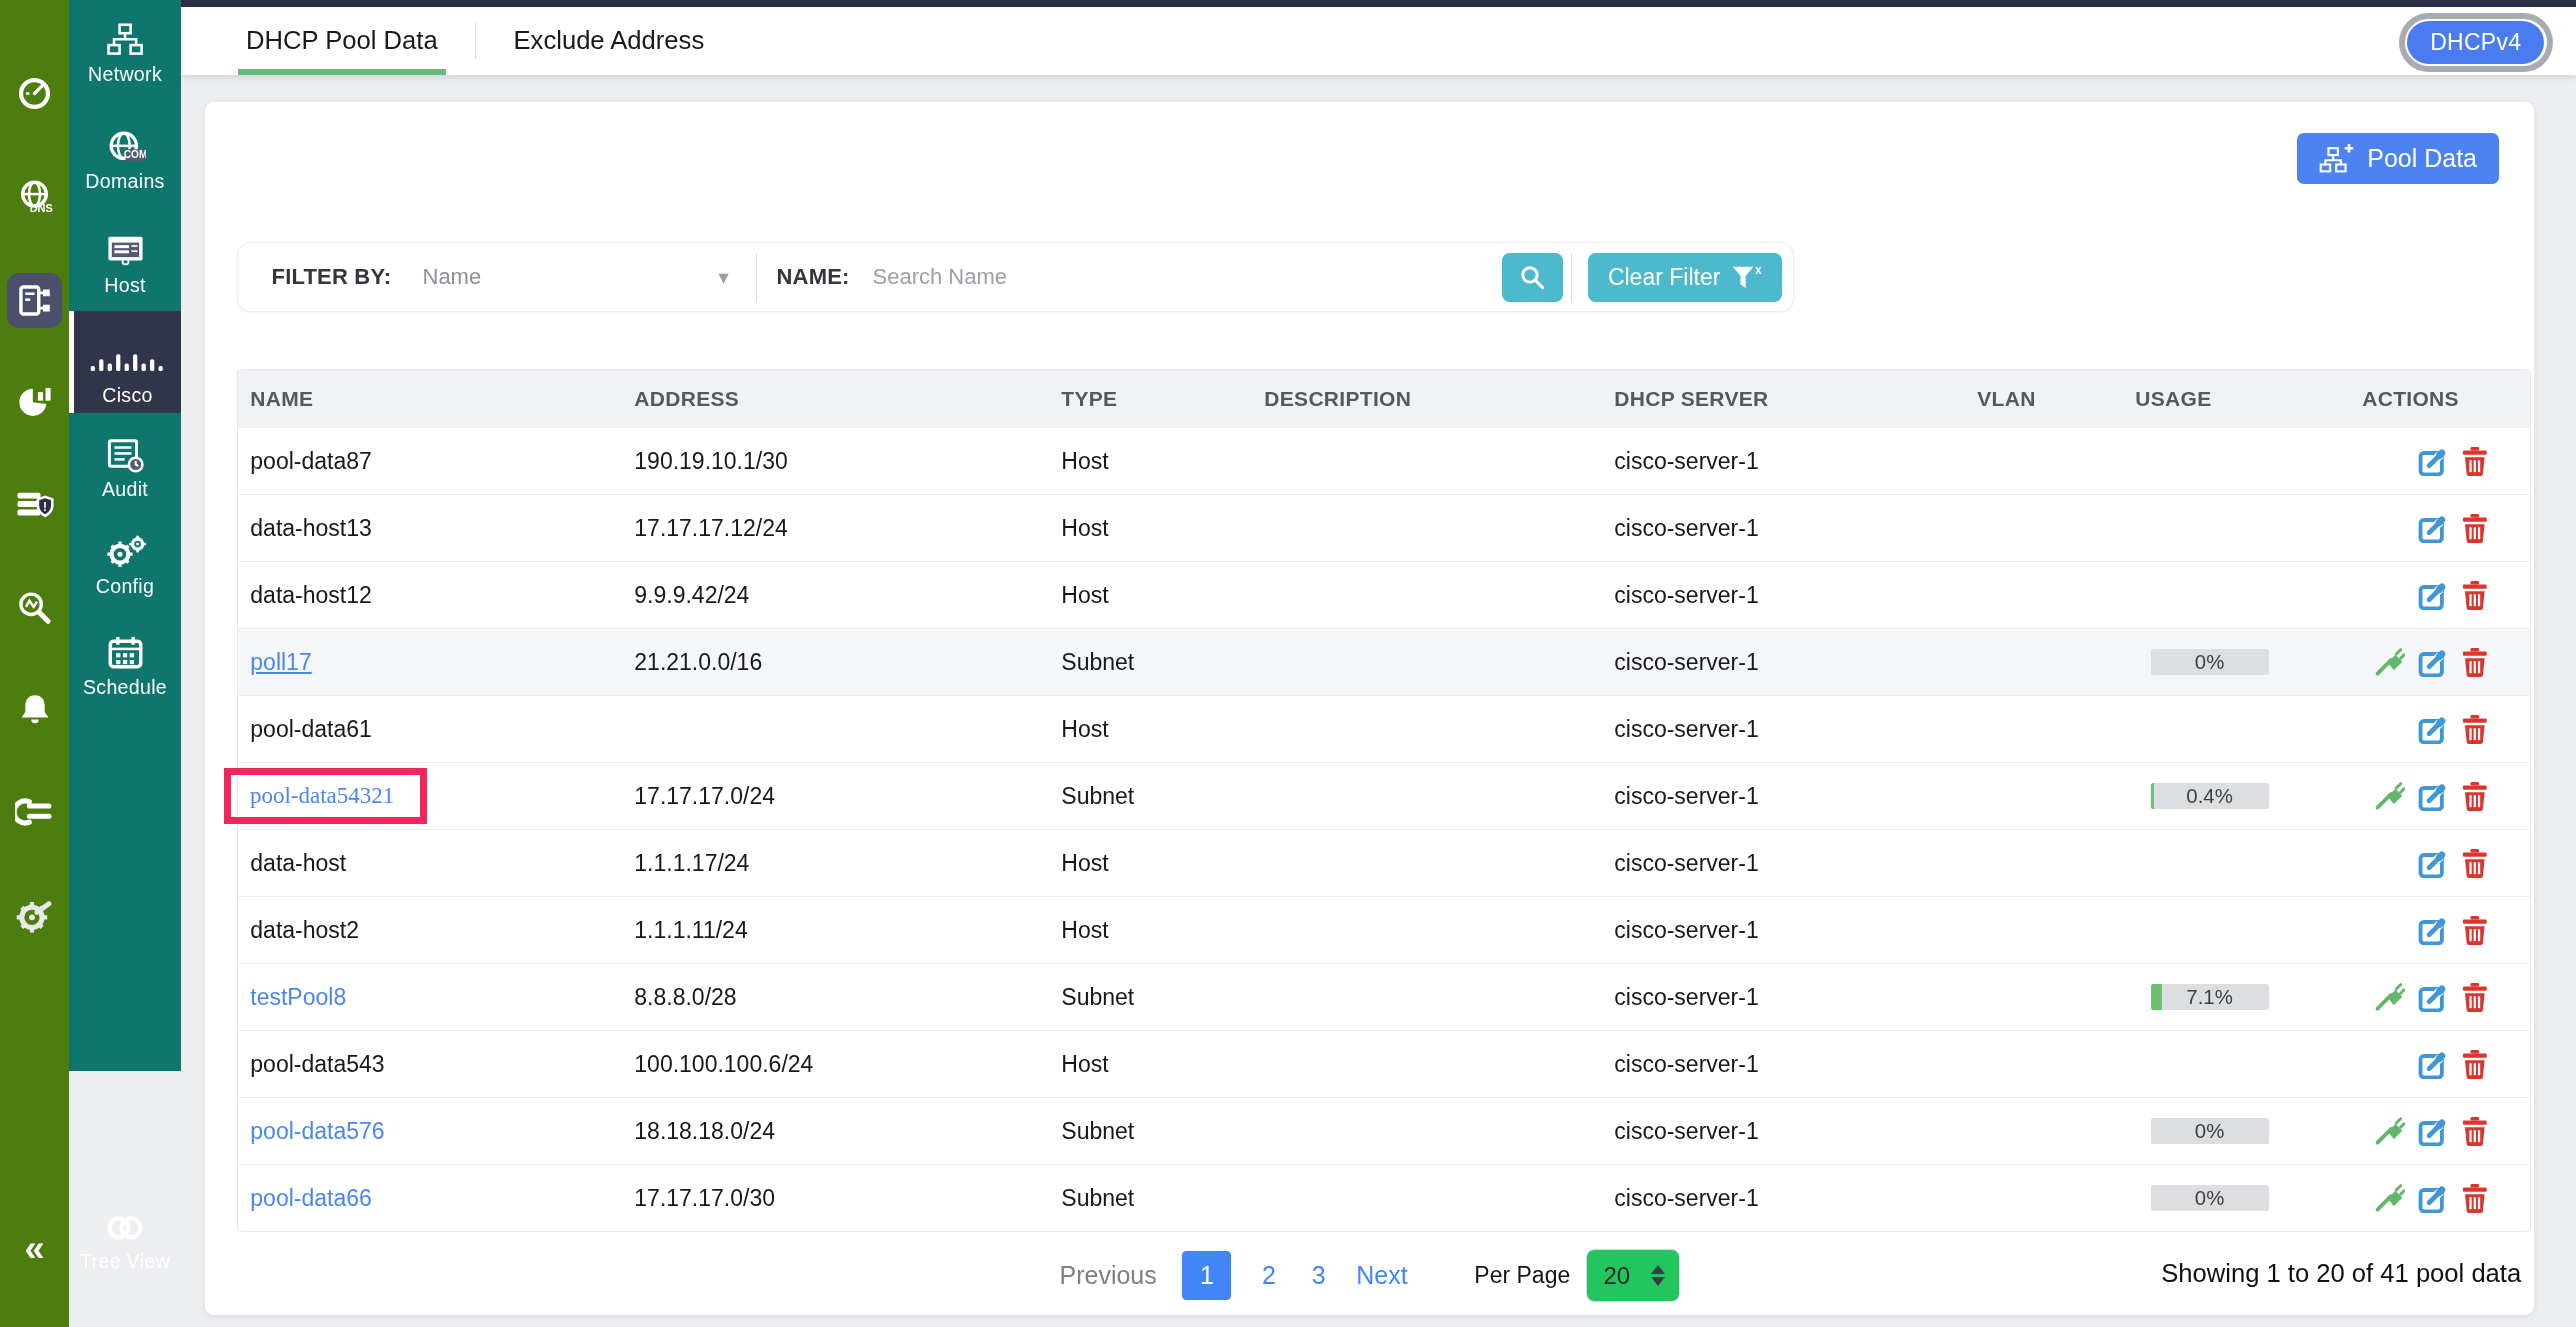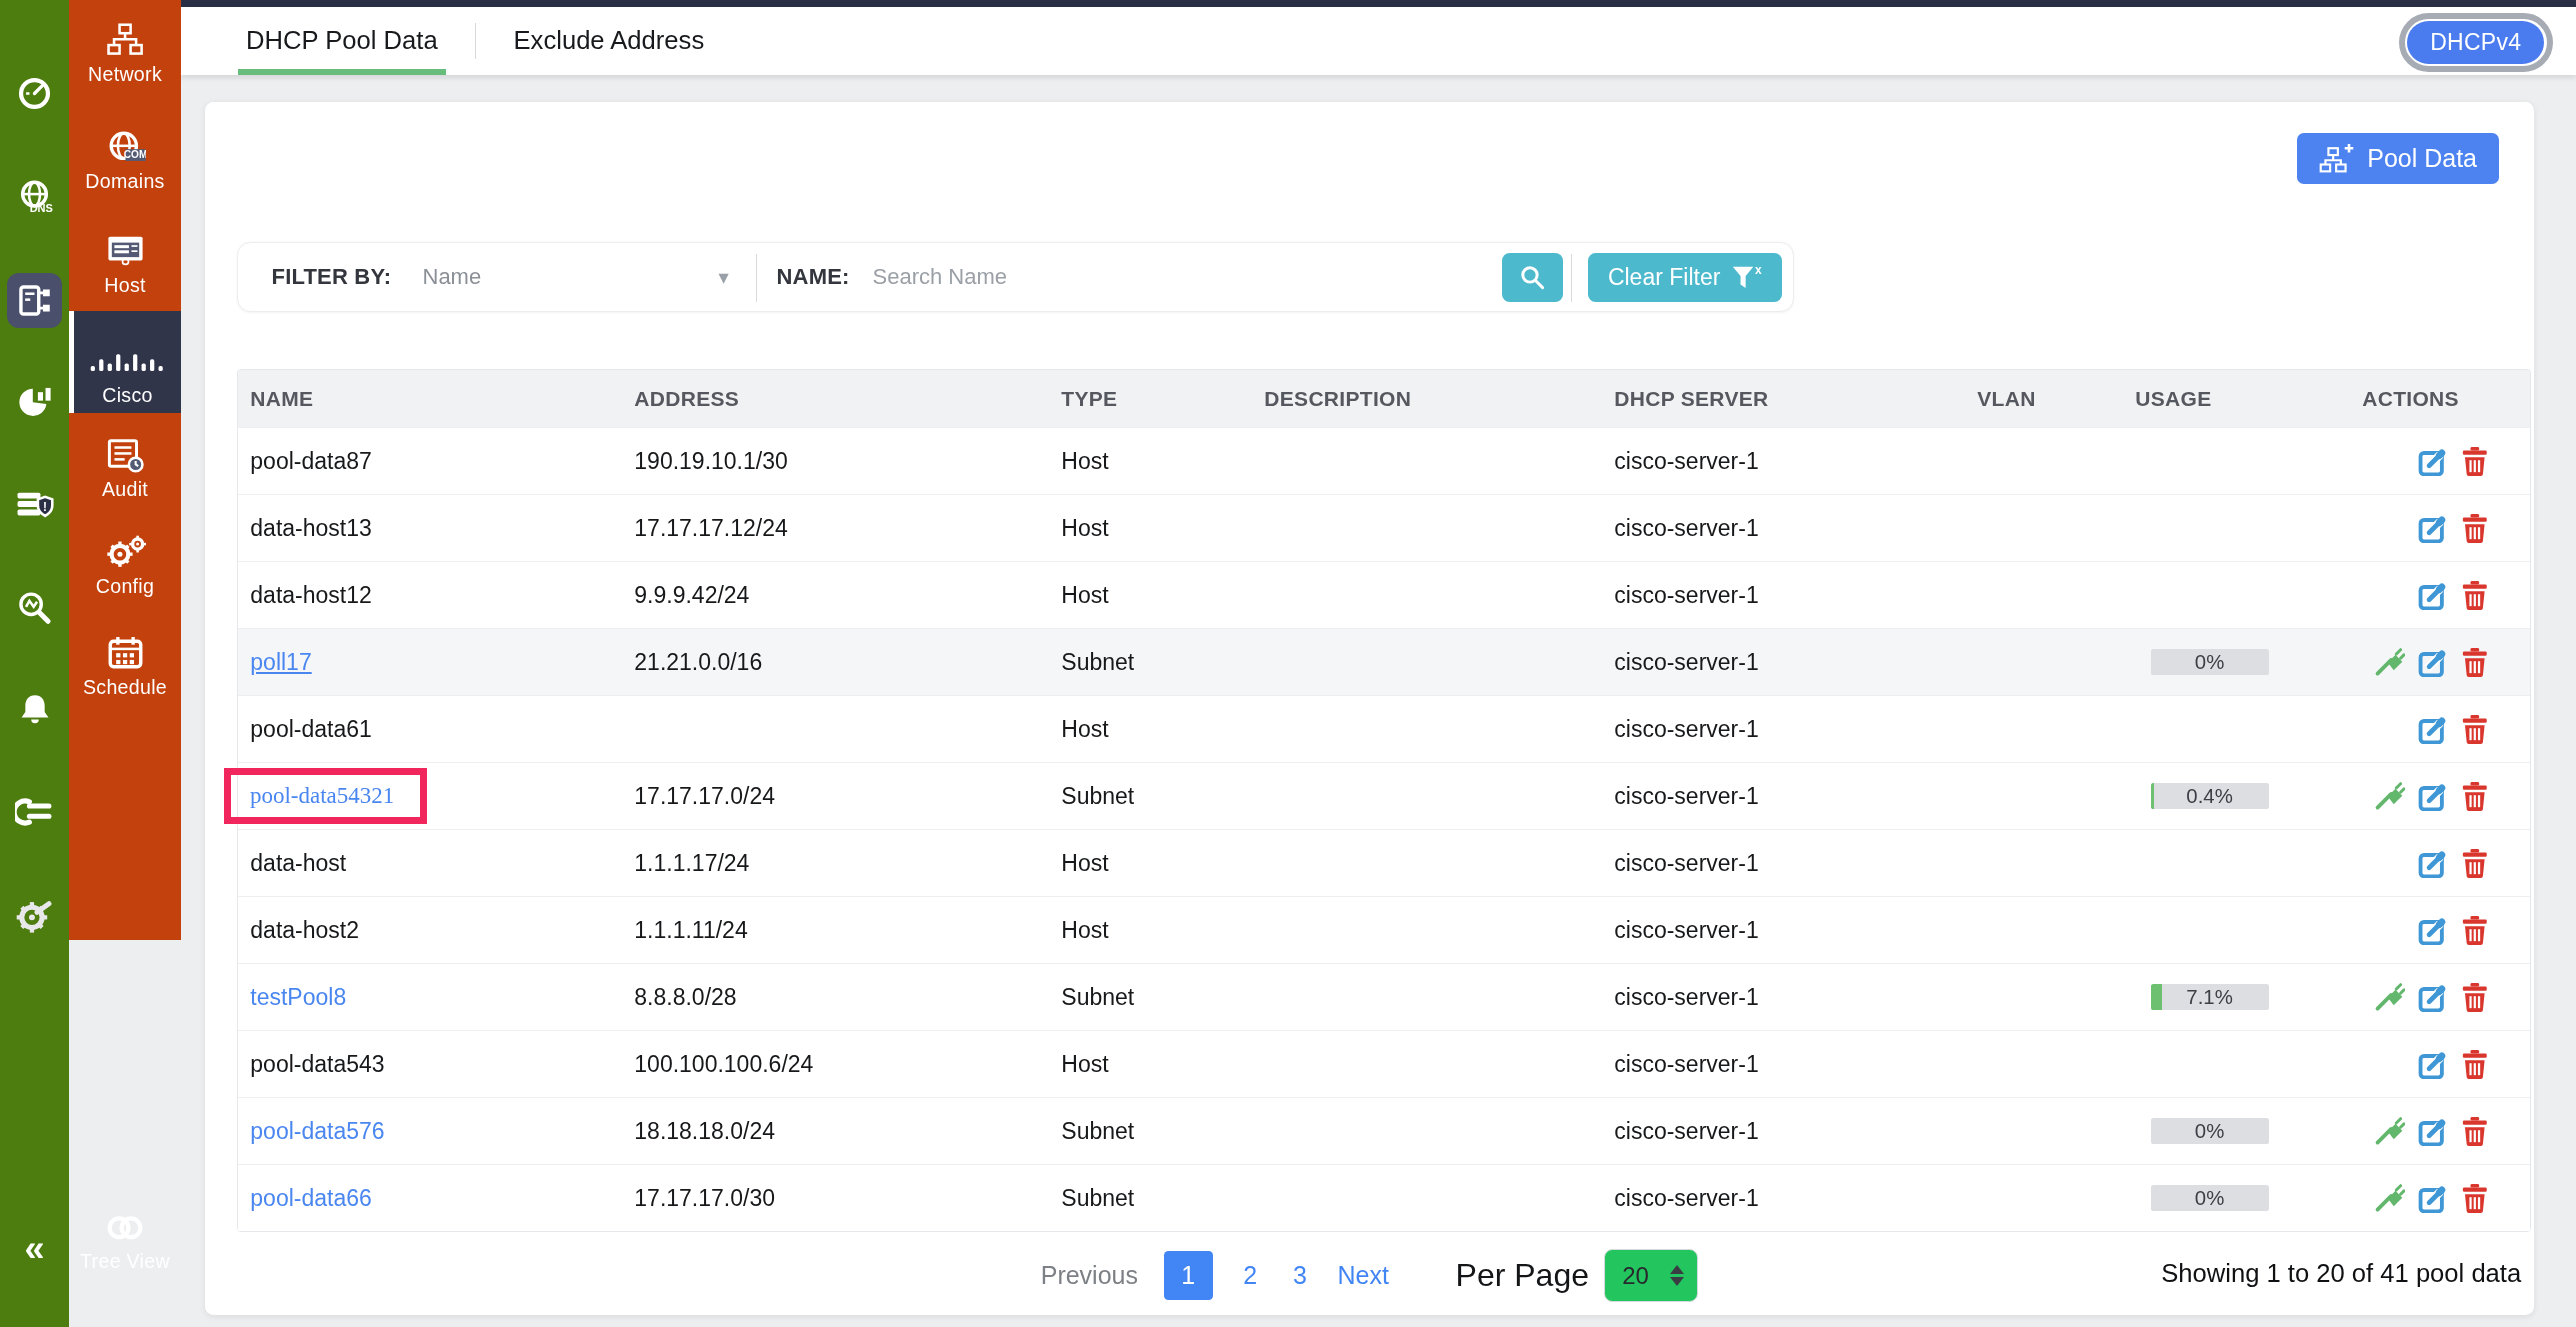--- a/index.html
+++ b/index.html
@@ -16,22 +16,22 @@
     position:absolute; left:0; top:0; width:69px; height:1327px;
     background:#4d7c0f; z-index:30;
   }
   .p-slot { position:absolute; left:0; width:69px; height:61px;
     display:flex; align-items:center; justify-content:center; cursor:pointer; }
   .p-slot.active-bg { left:6.8px; width:55px; height:55px; background:#4a4f6b; border-radius:12px; }
   .glyph-white { color:#fff; }
 
   
   .sidebar-secondary {
-    position:absolute; left:69px; top:0; width:112px; height:940px;
-    background:#c2410c; z-index:29;
+    position:absolute; left:69px; top:0; width:112px; height:1071px;
+    background:#0f766e; z-index:29;
   }
   .s-item { position:absolute; left:0; width:112px; text-align:center; cursor:pointer; }
   .s-item .s-icon { height:39px; display:flex; align-items:center; justify-content:center; }
   .s-item .s-label { color:#fff; font-size:19.6px; font-weight:500; margin-top:3.4px; letter-spacing:0.3px; }
   .s-item.active-block {
     background:#31354a; height:102px; padding-top:31px;
     border-left:5.1px solid #ffffff;
   }
 
   
@@ -124,21 +124,21 @@
     display:flex; align-items:center; justify-content:center; gap:25.6px;
   }
   .pg-prev { color:#7d8085; font-size:25px; cursor:pointer; }
   .pg-num { color:#4285f4; font-size:25px; cursor:pointer; padding:0 5.1px; }
   .pg-num.active {
     background:#4285f4; color:#fff; width:49px; height:49px; border-radius:4.3px;
     display:flex; align-items:center; justify-content:center; padding:0;
   }
   .pg-next { color:#4285f4; font-size:25px; cursor:pointer; }
   .per-page-group { display:flex; align-items:center; gap:15.3px; margin-left:41px; }
-  .pp-label { font-size:32px; color:#141517; }
+  .pp-label { font-size:23px; color:#141517; }
   .pp-select {
     width:94px; height:53px; border:1.7px solid #d6d9dd; border-radius:8.5px;
     display:flex; align-items:center; justify-content:space-between; padding:0 13.6px 0 17px;
     font-size:24px; color:#27292d; cursor:pointer; background:#22c55e;
   }
   .pp-arrows { display:flex; flex-direction:column; gap:3.4px; }
   .tri-up { width:0; height:0; border-left:7.7px solid transparent; border-right:7.7px solid transparent; border-bottom:9.4px solid #3a3d42; }
   .tri-down { width:0; height:0; border-left:7.7px solid transparent; border-right:7.7px solid transparent; border-top:9.4px solid #3a3d42; }
   .showing-text {
     position:absolute; right:12.8px; top:1157px; font-size:25.6px; color:#101113;

